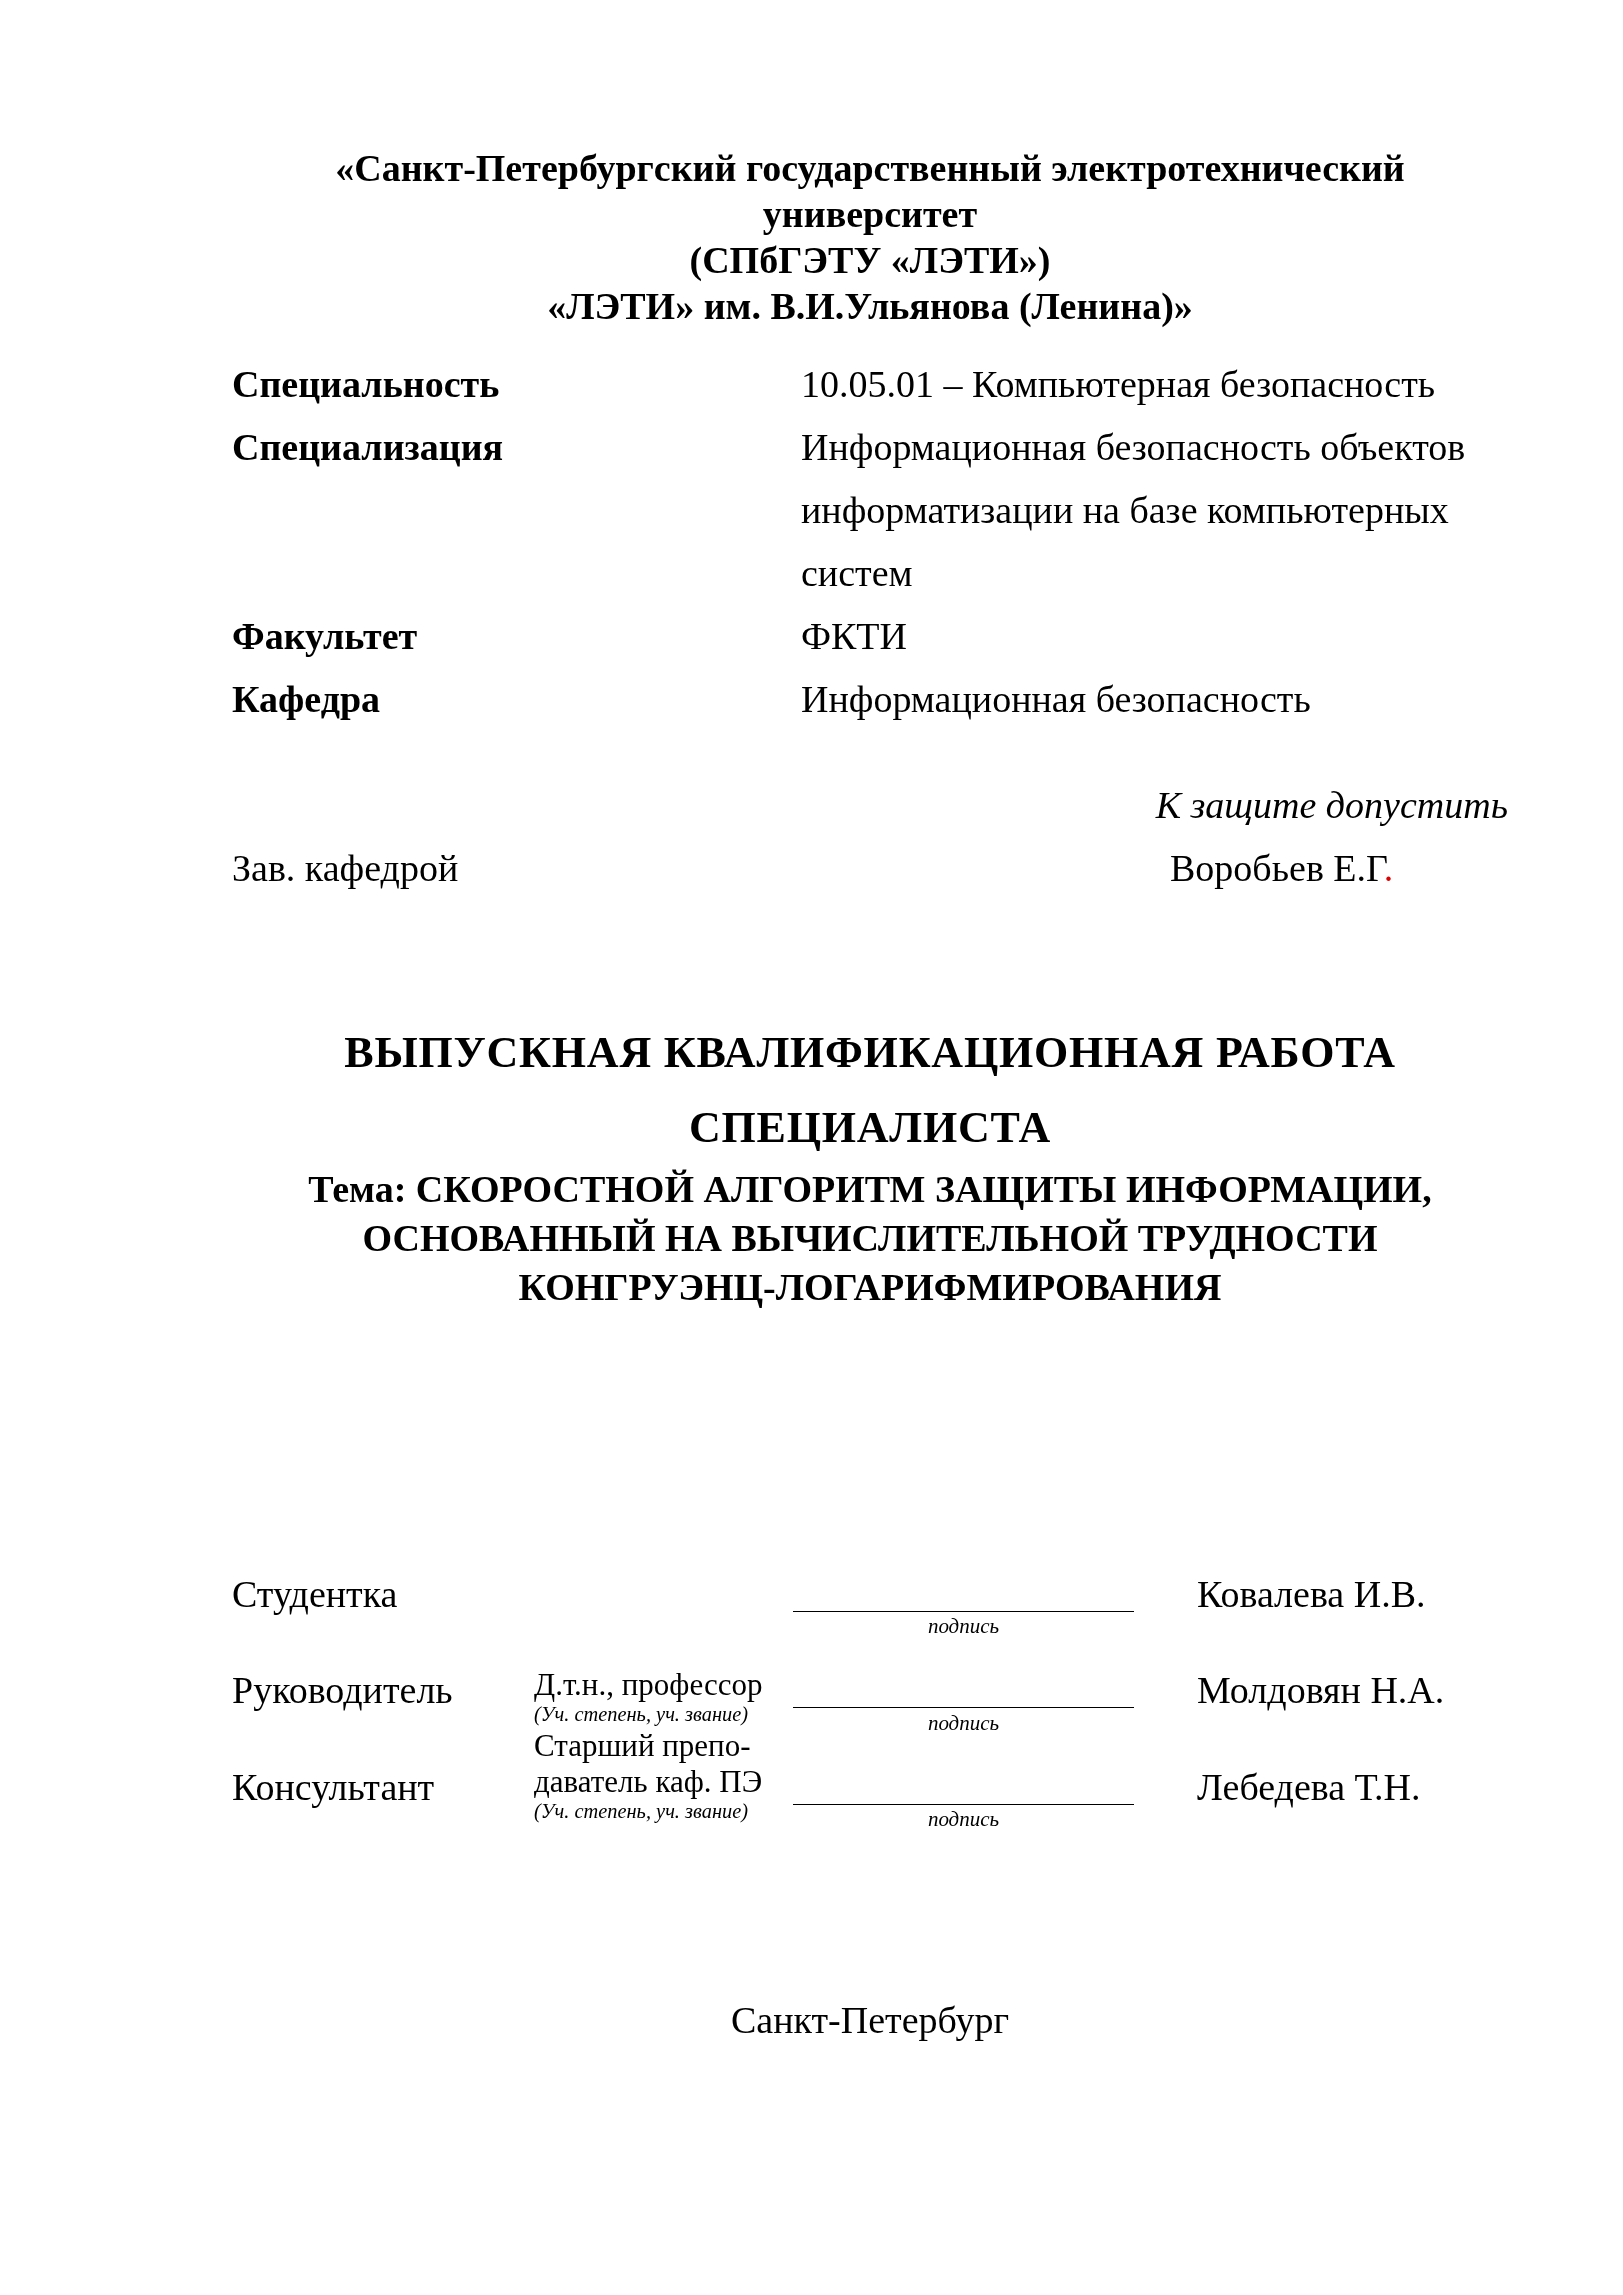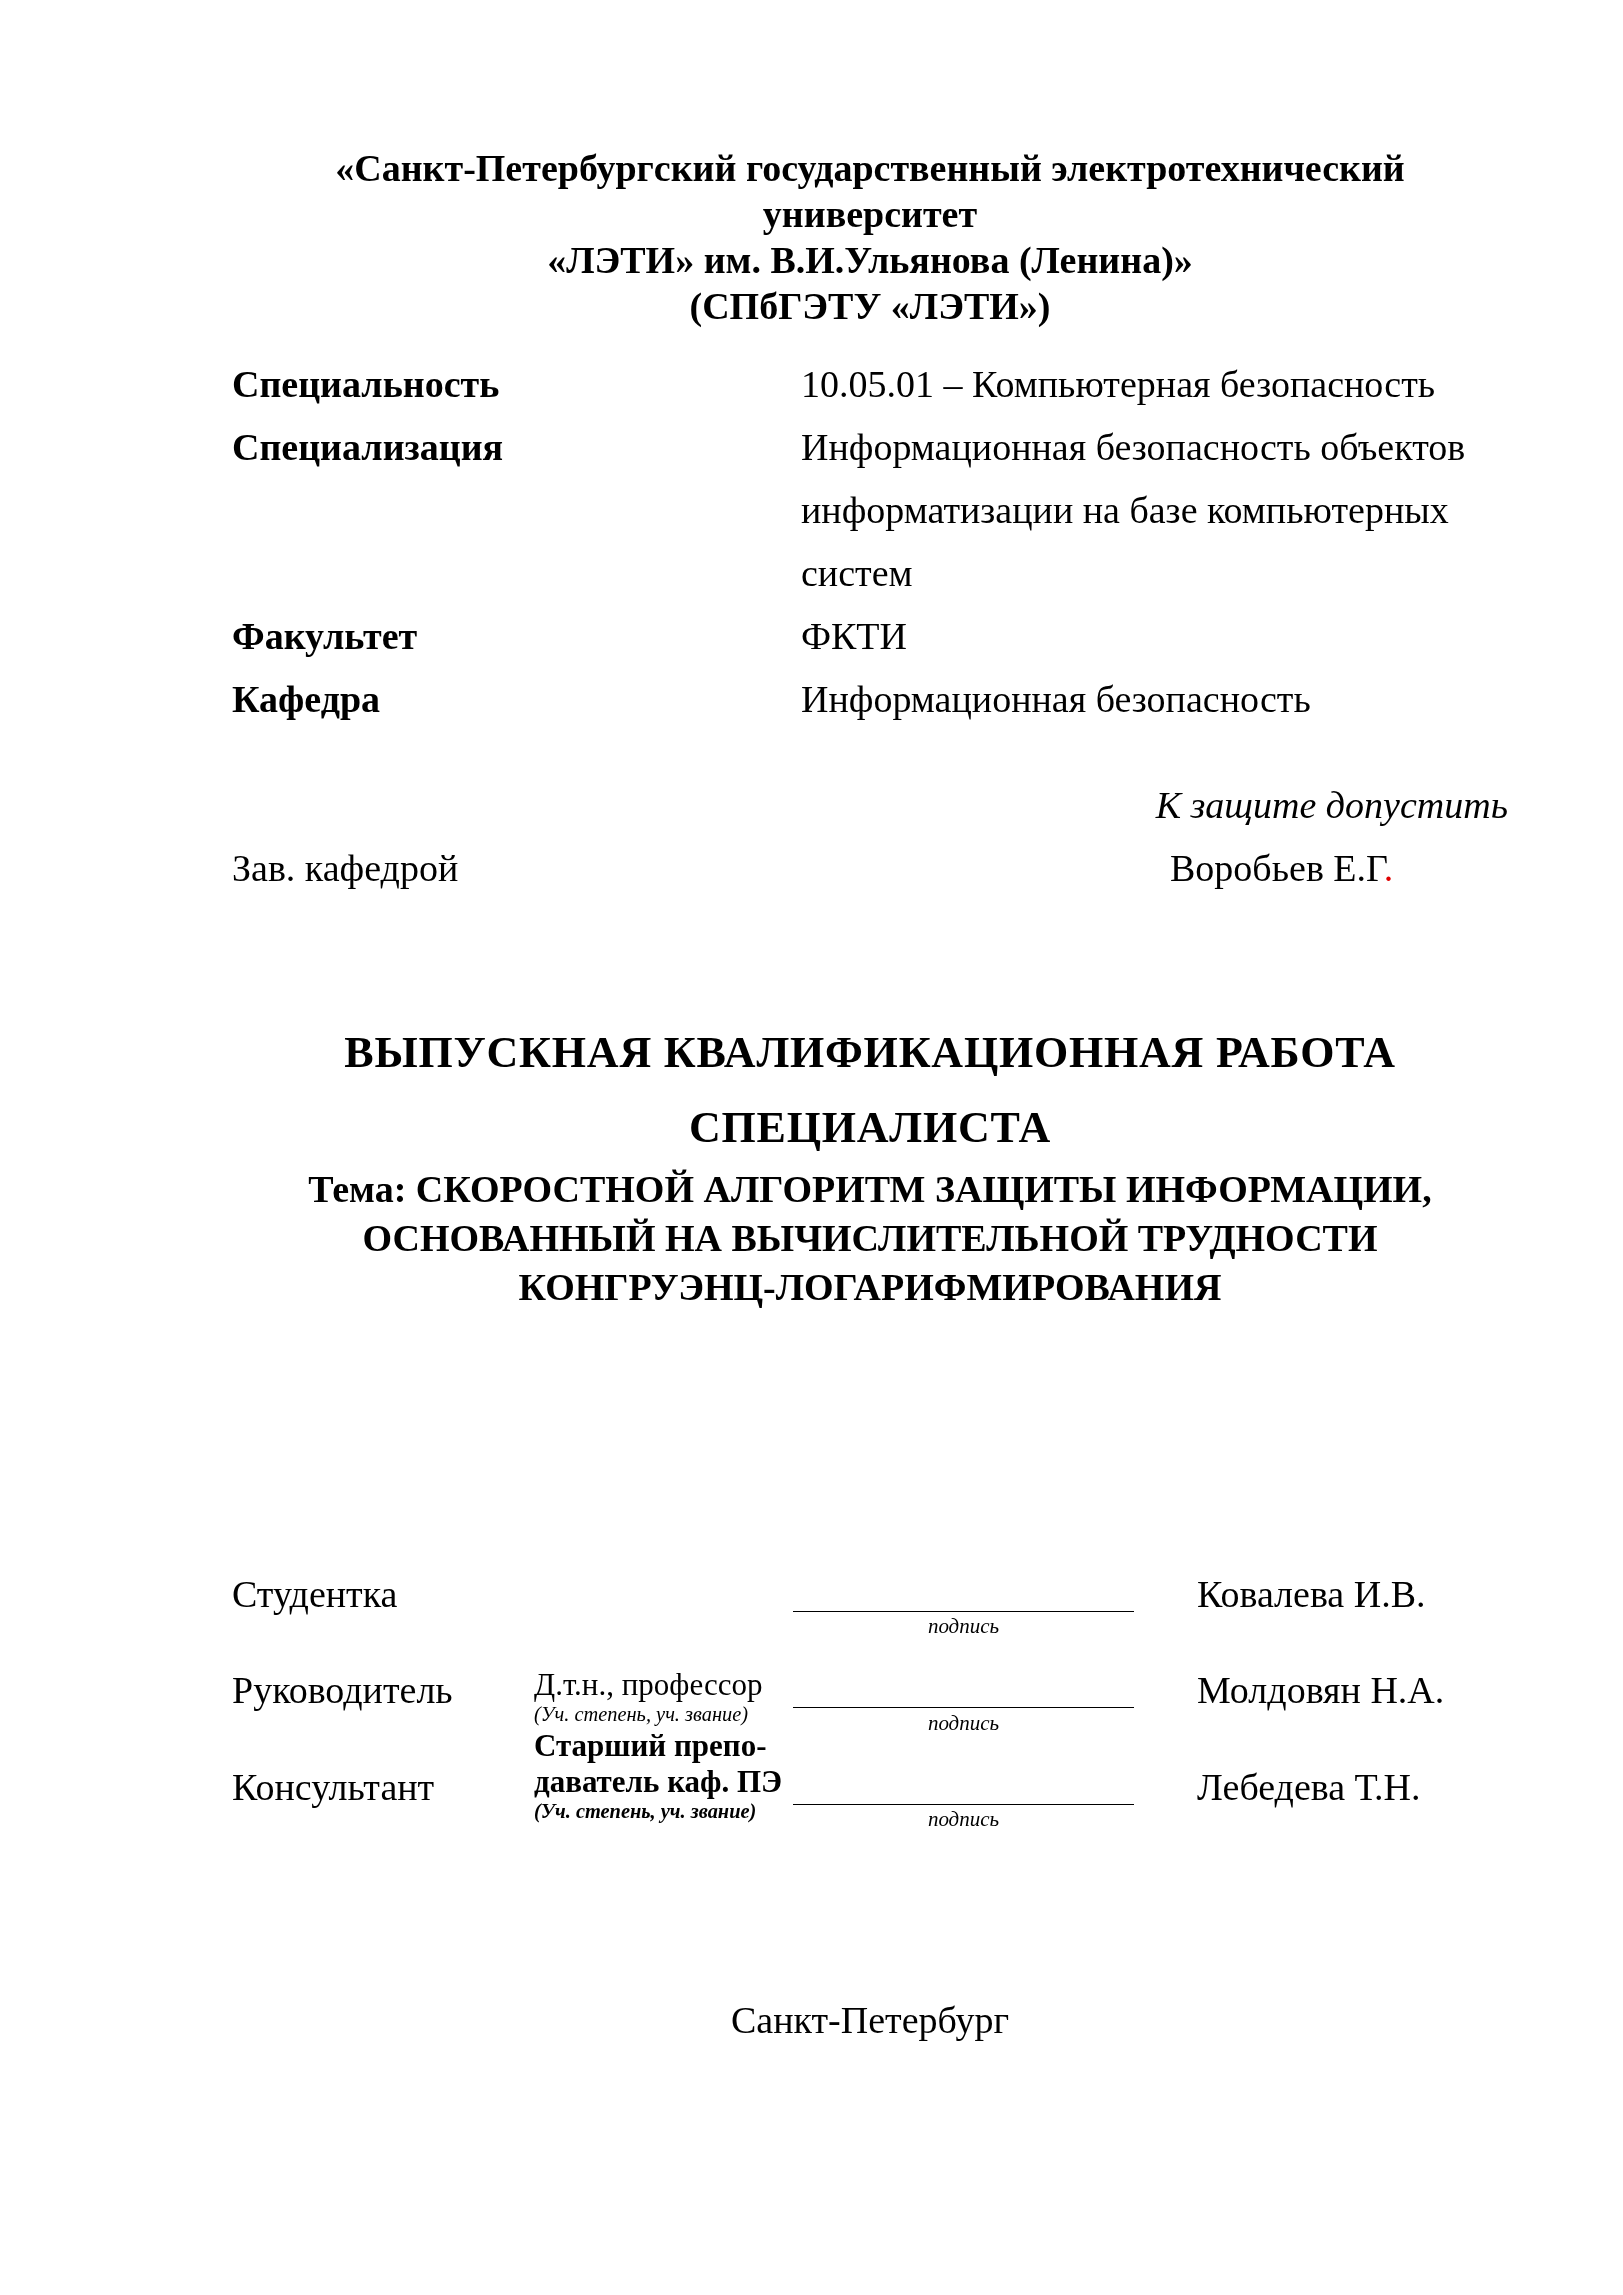--- a/index.html
+++ b/index.html
@@ -62,36 +62,36 @@
   .sig-row { display: flex; align-items: flex-start; margin-bottom: 22px; margin-top: 28px; }
   .sig-role { width: 302px; flex: 0 0 auto; font-size: 38px; line-height: 47px; }
   .sig-degree { width: 259px; flex: 0 0 auto; }
   .sig-degree-text { font-size: 31px; line-height: 36px; white-space: pre-line; }
   .sig-degree-note { font-size: 20.4px; font-style: italic; line-height: 23.6px; }
   .sig-line-wrap { width: 341px; flex: 0 0 auto; }
   .sig-rule { height: 41px; border-bottom: 1.6px solid #000; }
   .sig-caption { font-size: 21px; font-style: italic; text-align: center; padding-top: 3.9px; line-height: 23.6px; }
   .sig-name { margin-left: 63px; font-size: 38px; line-height: 47px; white-space: nowrap; }
   .sig-row-consultant { margin-top: 28px; }
-  .sig-row-consultant .sig-degree { margin-top: -36px; font-weight: bold; }
+  .sig-row-consultant .sig-degree { margin-top: -36px; }
 
   
   .footer-block { margin-top: 157px; text-align: center; font-size: 38px; line-height: 63px; }
   .placeholder-line { font-size: 35px; line-height: 61px; text-align: right; margin-left: 44px; }
 </style>
 </head>
 <body>
 
 <div class="page">
   <div class="content">
 
     <div class="doc-header">
       <div>«Санкт-Петербургский государственный электротехнический университет</div>
+      <div>(СПбГЭТУ «ЛЭТИ»)</div>
       <div>«ЛЭТИ» им. В.И.Ульянова (Ленина)»</div>
-      <div>(СПбГЭТУ «ЛЭТИ»)</div>
     </div>
 
     <div class="info-block">
       <div class="info-row">
         <div class="info-label">Специальность</div>
         <div class="info-value">10.05.01 – Компьютерная безопасность</div>
       </div>
       <div class="info-row">
         <div class="info-label">Специализация</div>
         <div class="info-value">Информационная безопасность объектов информатизации на базе компьютерных систем</div>

